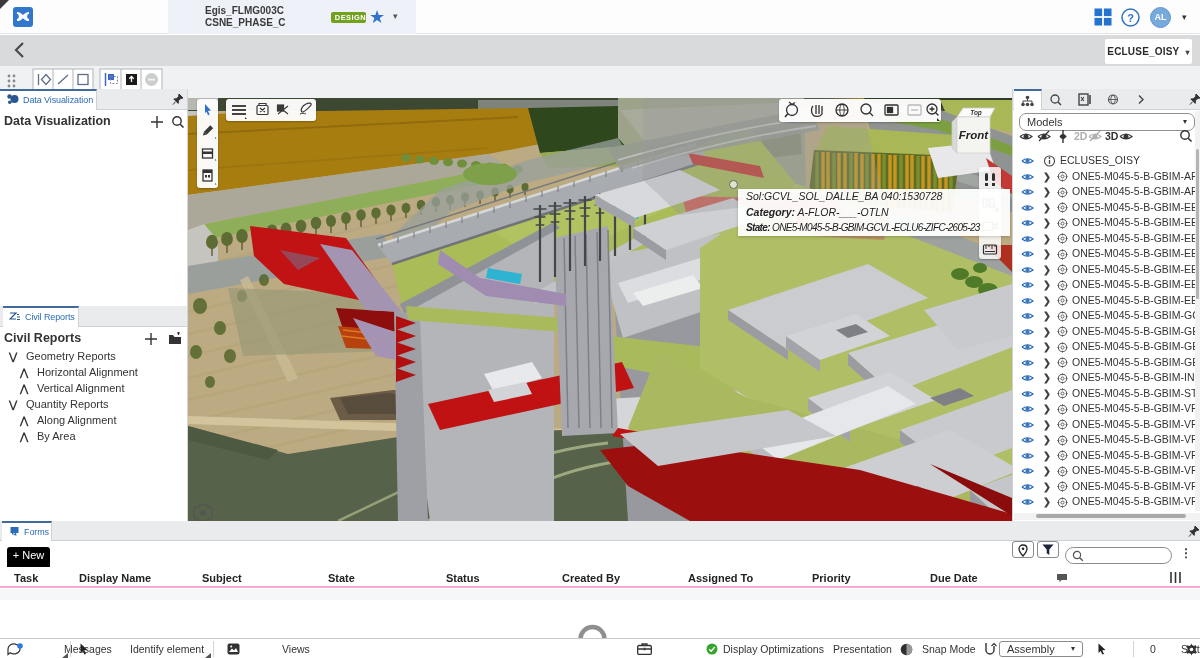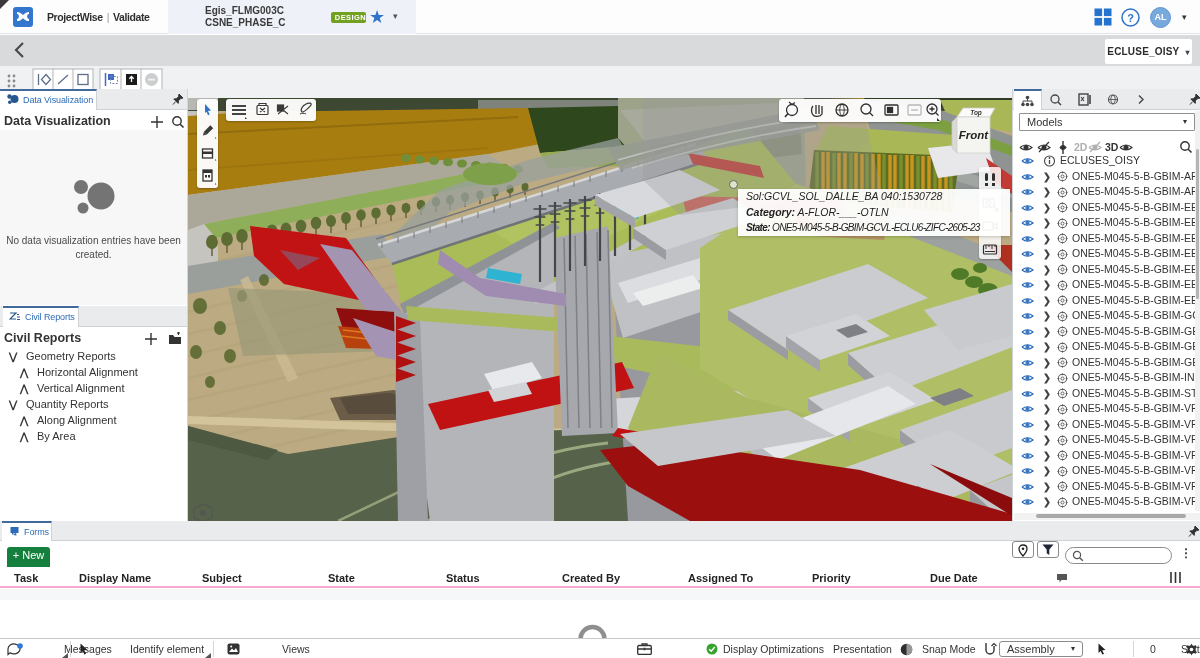--- a/index.html
+++ b/index.html
@@ -36,34 +36,34 @@
 .tabstrip { position:absolute; left:0; width:100%; height:21px; background:#e9ebec; border-bottom:1px solid #cfd2d4; }
 .atab { position:absolute; top:0; height:21px; background:#fff; border-top:2px solid #41699c; border-right:1px solid #cfd2d4; font-size:9px; color:#2d6cb5; line-height:19px; white-space:nowrap; overflow:hidden; letter-spacing:-0.1px; }
 .pin { position:absolute; font-size:12px; color:#333; }
 .phead { position:absolute; font-size:12.5px; font-weight:700; color:#333; }
 #dvcontent { position:absolute; left:0; top:41px; width:187px; height:175px; background:#f7f7f7; }
 #dvmsg { position:absolute; left:0; top:104px; width:187px; text-align:center; font-size:10px; color:#4a4a4a; line-height:13.5px; }
 .tree { position:absolute; font-size:11px; color:#333; }
 .trow { position:relative; height:16px; line-height:16px; white-space:nowrap; }
 .chev { display:inline-block; width:14px; text-align:center; color:#333; font-size:10px; font-weight:700; }
 
-#modelsdd { position:absolute; left:6px; top:24px; width:176px; height:18px; border:1px solid #919191; border-radius:1px; background:#fff; font-size:11px; color:#333; line-height:16px; padding-left:7px; }
+#modelsdd { position:absolute; left:6px; top:24px; width:176px; height:18px; border:1px solid #919191; border-radius:7px; background:#fff; font-size:11px; color:#333; line-height:16px; padding-left:7px; }
 #modelsdd .dc { position:absolute; right:7px; top:0; font-size:8px; color:#333; }
-#eyerow { position:absolute; left:6px; top:50px; width:176px; height:17px; }
+#eyerow { position:absolute; left:6px; top:39px; width:176px; height:17px; }
 #rtree { position:absolute; left:0; top:64px; width:187px; height:357px; overflow:hidden; }
 .rrow { position:relative; height:15.5px; font-size:10.5px; color:#333; white-space:nowrap; }
 .reye { display:inline-block; width:13px; margin-left:8px; vertical-align:middle; }
 .rchev { display:inline-block; width:10px; margin-left:9px; color:#444; font-size:9.5px; font-weight:700; }
 .rnut { display:inline-block; width:13px; margin-left:3px; vertical-align:middle; }
 #hscroll { position:absolute; left:1px; top:424px; width:186px; height:7px; background:#f2f2f2; }
 #hthumb { position:absolute; left:22px; top:1px; width:150px; height:4px; background:#a9a9a9; border-radius:2px; }
 
 #formstrip { left:0; top:521px; width:1200px; height:20px; background:#e9ebec; border-bottom:1px solid #cfd2d4; }
 #formsbar { left:0; top:541px; width:1200px; height:26px; background:#fff; }
-#newbtn { left:7px; top:6px; width:43px; height:27px; background:#15803d; border-radius:3px; color:#fff; font-size:11px; text-align:center; line-height:17px; }
+#newbtn { left:7px; top:6px; width:43px; height:27px; background:#000000; border-radius:3px; color:#fff; font-size:11px; text-align:center; line-height:17px; }
 #formscount { left:0; top:6px; width:1200px; text-align:center; font-size:11.5px; color:#333; }
 .fbtn { position:absolute; top:0; width:22px; height:17px; border:1px solid #8a8a8a; border-radius:3px; background:#fff; text-align:center; }
 #searchbox { position:absolute; left:1065px; top:6px; width:107px; height:17px; border:1px solid #8a8a8a; border-radius:9px; background:#fff; }
 #fdots { position:absolute; left:1180px; top:5px; font-size:12px; font-weight:700; color:#333; letter-spacing:0; }
 #theader { left:0; top:567px; width:1200px; height:21px; background:#fff; border-bottom:2px solid #f9a8d4; }
 .th { position:absolute; top:5px; font-size:11px; font-weight:700; color:#222; }
 #tstripe { left:0; top:589px; width:1200px; height:11px; background:#f6f7f8; }
 
 #statusbar { left:0; top:638px; width:1200px; height:20px; background:#fff; border-top:1px solid #c9c9c9; }
 .sbitem { position:absolute; top:0; height:20px; line-height:20px; font-size:10.5px; color:#333; white-space:nowrap;padding-left:38px; }
@@ -455,21 +455,20 @@
   </div>
 
   <div id="topbar" class="abs">
     <div id="projarea" class="abs"></div>
     <div id="corner" class="abs"></div>
     <div id="logo" class="abs">
       <svg width="20" height="20" viewBox="0 0 20 20">
         <path d="M4 6 C8 6 8 13 4 13 M16 6 C12 6 12 13 16 13 M4 6 C10 6 10 13 16 13 M16 6 C10 6 10 13 4 13" stroke="#fff" stroke-width="2.2" fill="none"></path>
       </svg>
     </div>
-    <div id="pwtitle" class="abs">ProjectWise<span class="sep">|</span><span class="val">Validate</span></div>
     <div id="projname" class="abs">Egis_FLMG003C<br>CSNE_PHASE_C</div>
     <div id="badge" class="abs">DESIGN</div>
     <div id="star" class="abs">★</div>
     <div id="projcaret" class="abs">▾</div>
     <div id="appsicon" class="abs">
       <svg width="18" height="18" viewBox="0 0 18 18">
         <g fill="#2373cf">
           <rect x="0.5" y="0.5" width="7.6" height="7.6"></rect>
             <rect x="9.9" y="0.5" width="7.6" height="7.6"></rect>
           <rect x="0.5" y="9.9" width="7.6" height="7.6"></rect>
@@ -541,30 +540,20 @@
       <svg class="pin" width="12" height="13" style="left:172px;top:4px" viewBox="0 0 12 13">
         <path d="M7 1 L11 5 L8.6 5.6 L6.4 7.8 L6.2 10.4 L1.8 6 L4.4 5.8 L6.6 3.6 Z M3.5 8.7 L1 11.6" fill="#333" stroke="#333" stroke-width="1"></path>
       </svg>
     </div>
     <div class="phead" style="left:4px;top:25px">Data Visualization</div>
     <svg class="abs" width="36" height="14" style="left:150px;top:26px" viewBox="0 0 36 14">
       <path d="M7 1 L7 13 M1 7 L13 7" stroke="#333" stroke-width="1.4"></path>
       <circle cx="27" cy="6" r="4.2" fill="none" stroke="#333" stroke-width="1.4"></circle>
       <line x1="30.2" y1="9.2" x2="33.5" y2="12.5" stroke="#333" stroke-width="1.6"></line>
     </svg>
-    <div id="dvcontent">
-      <svg width="187" height="145" style="position:absolute;left:0;top:0">
-        <g fill="#747474">
-          <circle cx="101" cy="66" r="13.5"></circle>
-          <circle cx="81" cy="57" r="7"></circle>
-          <circle cx="83" cy="78" r="5.5"></circle>
-        </g>
-      </svg>
-      <div id="dvmsg">No data visualization entries have been<br>created.</div>
-    </div>
     <div class="tabstrip" style="top:217px">
       <div class="atab" style="left:3px;width:76px;">
         <svg width="12" height="11" style="vertical-align:-2px;margin:0 4px 0 6px" viewBox="0 0 12 11">
           <path d="M1 2 L7 2 L1 8 L7 8 M8 6 L11 6 M8 8.5 L11 8.5 M8 3.5 L10 3.5" stroke="#28578f" stroke-width="1.2" fill="none"></path>
         </svg>Civil Reports</div>
     </div>
     <div class="phead" style="left:4px;top:242px">Civil Reports</div>
     <svg class="abs" width="40" height="14" style="left:144px;top:243px" viewBox="0 0 40 14">
       <path d="M7 1 L7 13 M1 7 L13 7" stroke="#333" stroke-width="1.4"></path>
       <path d="M25 3 L29 3 L30.5 5 L37 5 L37 12 L25 12 Z" fill="#333"></path>

